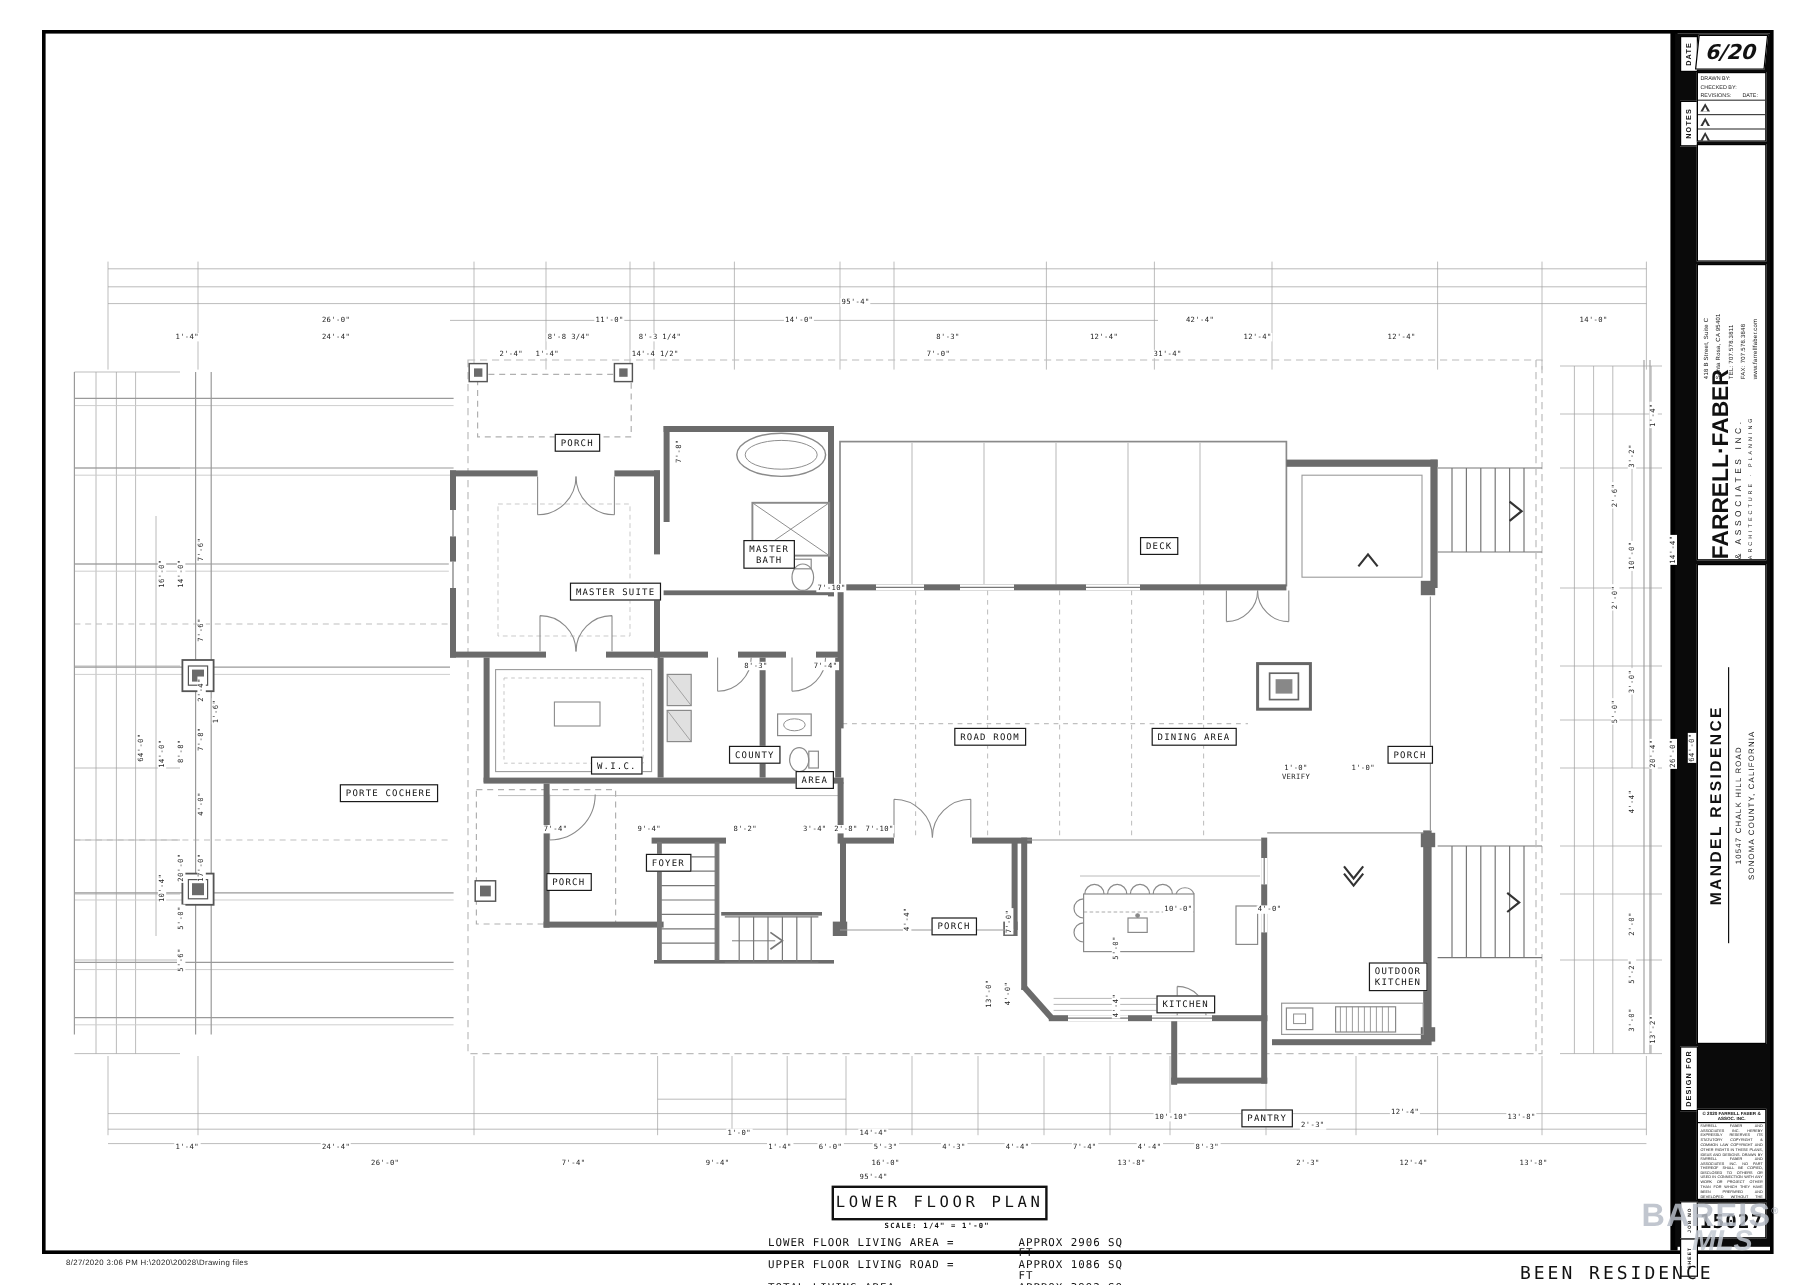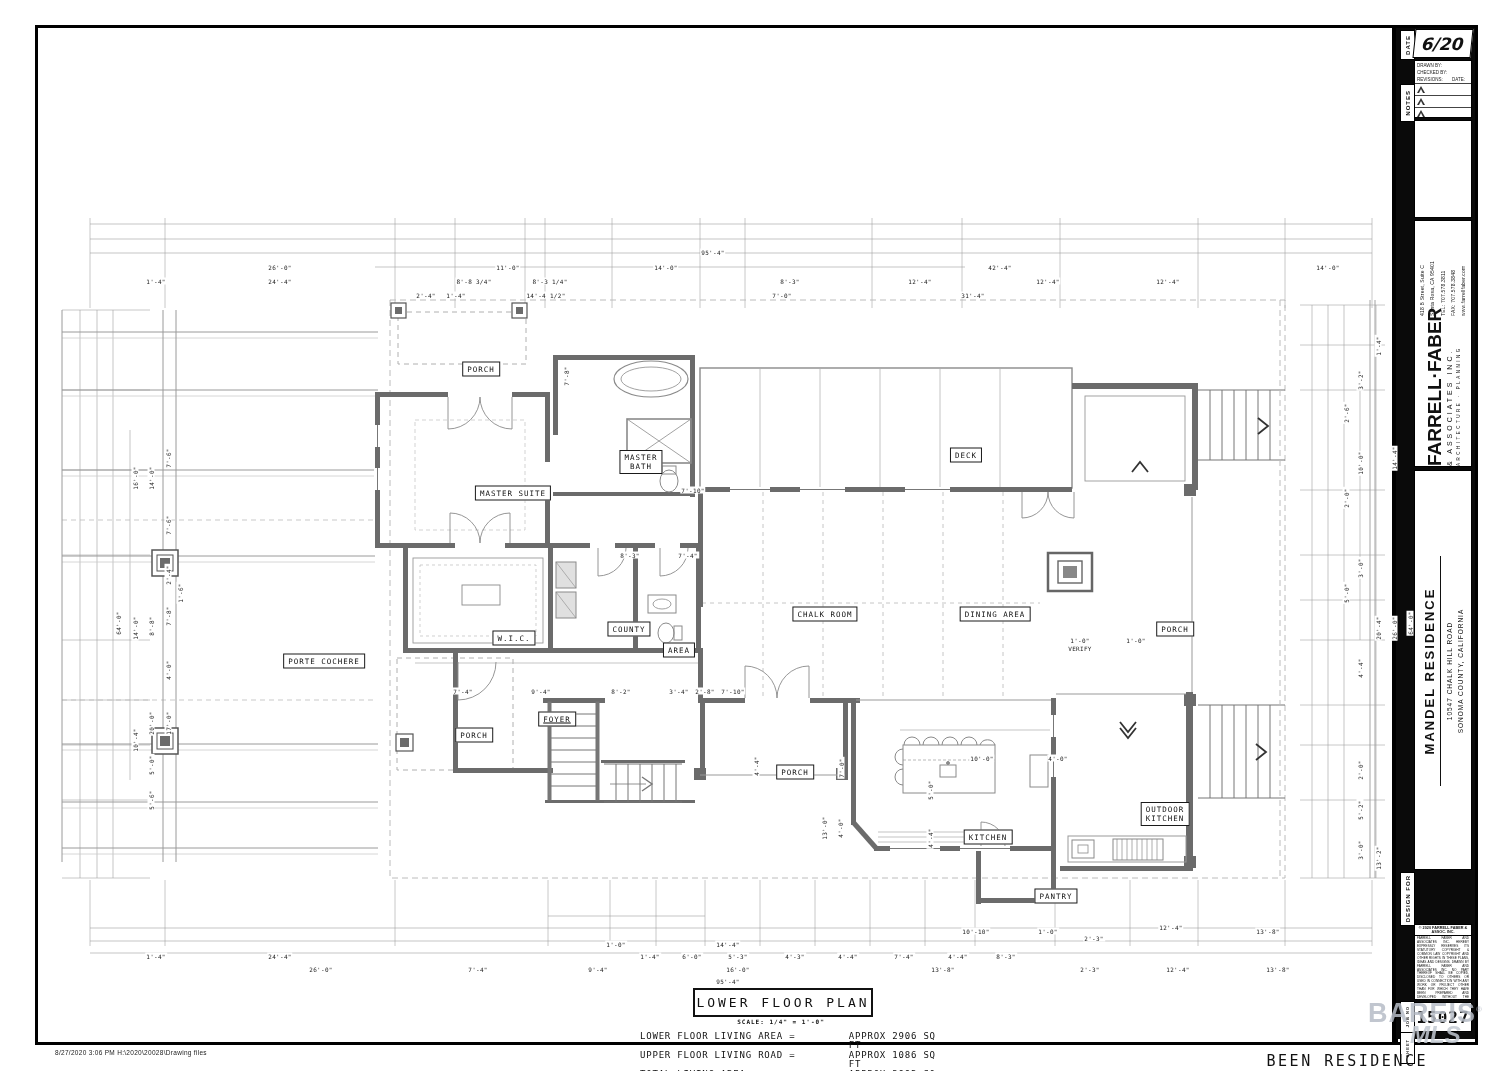--- a/index.html
+++ b/index.html
@@ -268,36 +268,36 @@
     </svg>
 
     <div id="rooms">
         <div class="room" style="left: 443px; top: 341px;">PORCH</div>
         <div class="room" style="left: 475px; top: 465px;">MASTER SUITE</div>
         <div class="room" style="left: 603px; top: 434px;">
           <div>MASTER</div>
           <div>BATH</div>
         </div>
         <div class="room" style="left: 928px; top: 427px;">DECK</div>
-        <div class="room" style="left: 787px; top: 586px;">CHALK ROOM</div>
+        <div class="room" style="left: 787px; top: 586px;">ROAD ROOM</div>
         <div class="room" style="left: 957px; top: 586px;">DINING AREA</div>
         <div class="room" style="left: 1137px; top: 601px;">PORCH</div>
         <div class="room" style="left: 286px; top: 633px;">PORTE COCHERE</div>
         <div class="room" style="left: 476px; top: 610px;">W.I.C.</div>
         <div class="room" style="left: 591px; top: 601px;">COUNTY</div>
         <div class="room" style="left: 641px; top: 622px;">AREA</div>
-        <div class="room" style="left: 519px; top: 691px; text-decoration: underline;">FOYER</div>
+        <div class="room" style="left: 519px; top: 691px;">FOYER</div>
         <div class="room" style="left: 436px; top: 707px;">PORCH</div>
         <div class="room" style="left: 757px; top: 744px;">PORCH</div>
         <div class="room" style="left: 950px; top: 809px;">KITCHEN</div>
         <div class="room" style="left: 1127px; top: 786px;">
           <div>OUTDOOR</div>
           <div>KITCHEN</div>
         </div>
-        <div class="room" style="left: 1018px; top: 868px;">PANTRY</div>
+        <div class="room" style="left: 1018px; top: 904px;">PANTRY</div>
       </div>
     <div id="dims">
         <div class="dim" style="left: 675px; top: 224px;">95'-4"</div>
         <div class="dim" style="left: 242px; top: 239px;">26'-0"</div>
         <div class="dim" style="left: 470px; top: 239px;">11'-0"</div>
         <div class="dim" style="left: 628px; top: 239px;">14'-0"</div>
         <div class="dim" style="left: 962px; top: 239px;">42'-4"</div>
         <div class="dim" style="left: 1290px; top: 239px;">14'-0"</div>
         <div class="dim" style="left: 118px; top: 253px;">1'-4"</div>
         <div class="dim" style="left: 242px; top: 253px;">24'-4"</div>

